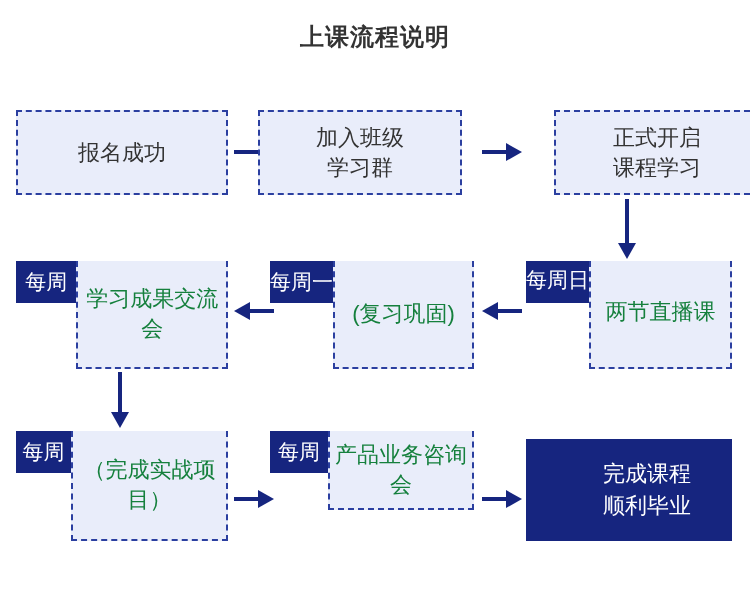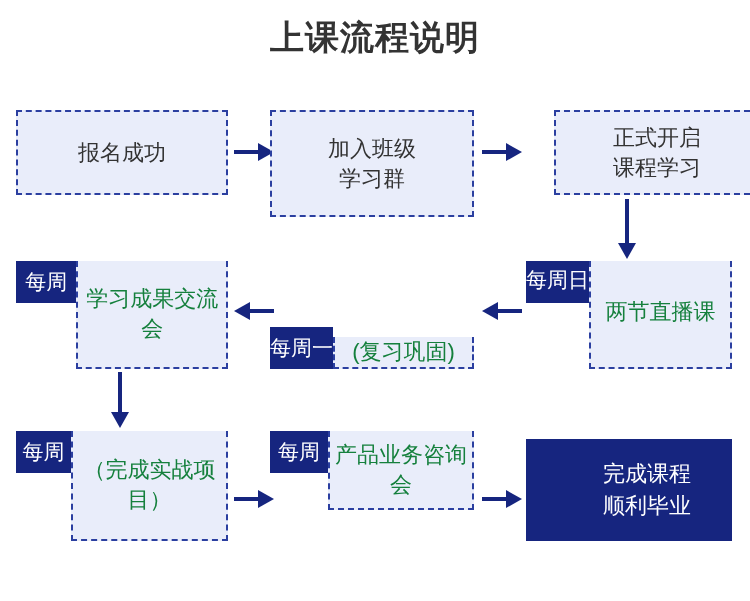--- a/index.html
+++ b/index.html
@@ -22,21 +22,21 @@
     background: #ffffff;
   }
 
   
   .title {
     position: absolute;
     left: 0;
     top: 14px;
     width: 750px;
     text-align: center;
-    font-size: 34px;
+    font-size: 24px;
     font-weight: bold;
     color: #333333;
     letter-spacing: 1px;
     line-height: 46px;
     white-space: nowrap;
   }
 
   
   .node {
     position: absolute;
@@ -125,21 +125,21 @@
     <div class="node-text">报名成功</div>
   </div>
 
   <div class="arrow" style="left:234px; top:140px; width:40px; height:24px;">
     <svg width="40" height="24" viewBox="0 0 40 24">
       <line x1="0" y1="12" x2="26" y2="12" stroke="#16257f" stroke-width="4"></line>
       <polygon points="24,3 40,12 24,21" fill="#16257f"></polygon>
     </svg>
   </div>
 
-  <div class="node plain" style="left:270px; top:110px; width:204px; height:107px;">
+  <div class="node plain" style="left:258px; top:110px; width:204px; height:85px;">
     <div class="node-text">加入班级
 学习群</div>
   </div>
 
   <div class="arrow" style="left:482px; top:140px; width:40px; height:24px;">
     <svg width="40" height="24" viewBox="0 0 40 24">
       <line x1="0" y1="12" x2="26" y2="12" stroke="#16257f" stroke-width="4"></line>
       <polygon points="24,3 40,12 24,21" fill="#16257f"></polygon>
     </svg>
   </div>
@@ -161,21 +161,21 @@
     <div class="node-body">学习成果交流会</div>
   </div>
 
   <div class="arrow" style="left:234px; top:299px; width:40px; height:24px;">
     <svg width="40" height="24" viewBox="0 0 40 24">
       <line x1="14" y1="12" x2="40" y2="12" stroke="#16257f" stroke-width="4"></line>
       <polygon points="16,3 0,12 16,21" fill="#16257f"></polygon>
     </svg>
   </div>
 
-  <div class="node headed" style="left:270px; top:261px; width:204px; height:108px;align-items:flex-end;">
+  <div class="node headed" style="left:270px; top:261px; width:204px; height:108px;">
     <div class="node-head">每周一</div>
     <div class="node-body">(复习巩固)</div>
   </div>
 
   <div class="arrow" style="left:482px; top:299px; width:40px; height:24px;">
     <svg width="40" height="24" viewBox="0 0 40 24">
       <line x1="14" y1="12" x2="40" y2="12" stroke="#16257f" stroke-width="4"></line>
       <polygon points="16,3 0,12 16,21" fill="#16257f"></polygon>
     </svg>
   </div>

